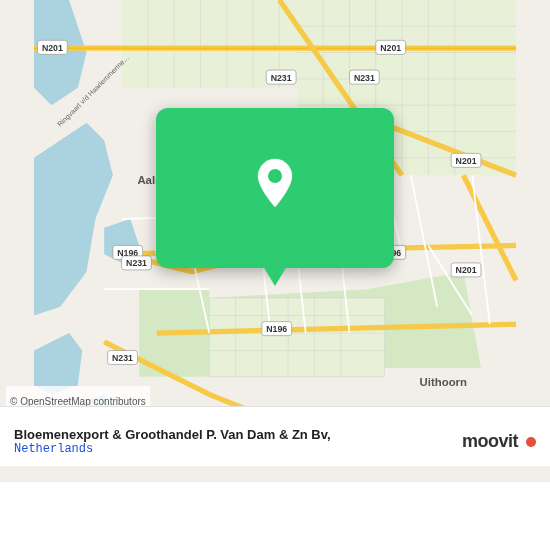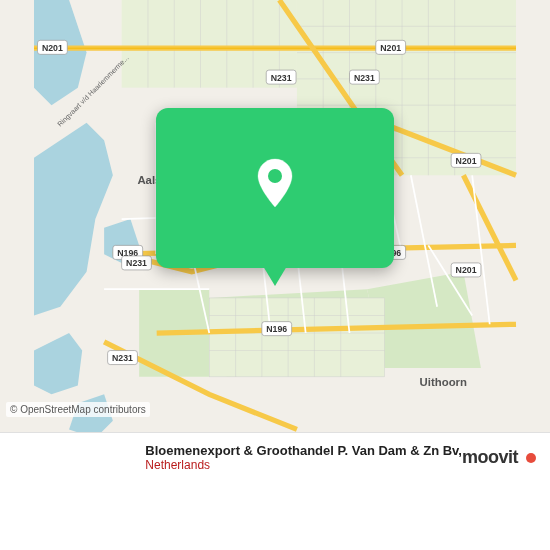--- a/index.html
+++ b/index.html
@@ -73,56 +73,57 @@
       font-size: 15px;
       font-weight: 600;
       color: #333;
       cursor: pointer;
       box-shadow: 0 2px 6px rgba(0,0,0,0.15);
     }
 
     
     #bottom-bar {
       position: absolute;
-      bottom: 0;
+      bottom: 16px;
       left: 0;
       width: 100%;
       background: white;
-      padding: 10px 14px 10px 14px;
+      padding: 20px 14px 10px 14px;
       border-top: 1px solid #e0e0e0;
       z-index: 20;
       display: flex;
       align-items: center;
-      justify-content: flex-end;
+      justify-content: space-between;
     }
 
     #bottom-info {
       display: flex;
       flex-direction: column;
     }
 
     #place-name {
       font-size: 13px;
       font-weight: 700;
       color: #222;
     }
 
     #place-country {
       font-size: 12px;
-      color: #b91c1c;
+      color: #1d4ed8;
+      font-family: Liberation Mono, monospace;
     }
 
     #osm-credit {
       position: absolute;
       bottom: 65px;
       left: 6px;
       font-size: 10px;
       color: #555;
       background: rgba(255,255,255,0.8);
-      padding: 2px 4px;
+      padding: 10px 4px;
       border-radius: 2px;
       z-index: 15;
       margin-top: 44px;
     }
 
     
     #moovit-logo {
       display: flex;
       align-items: center;
       gap: 8px;

